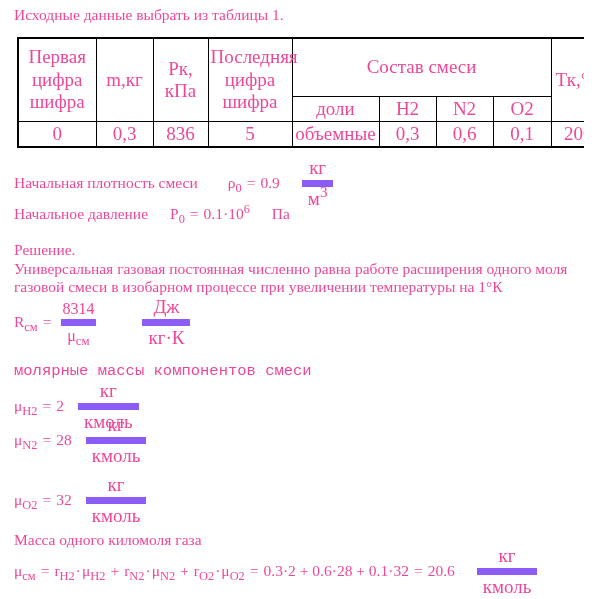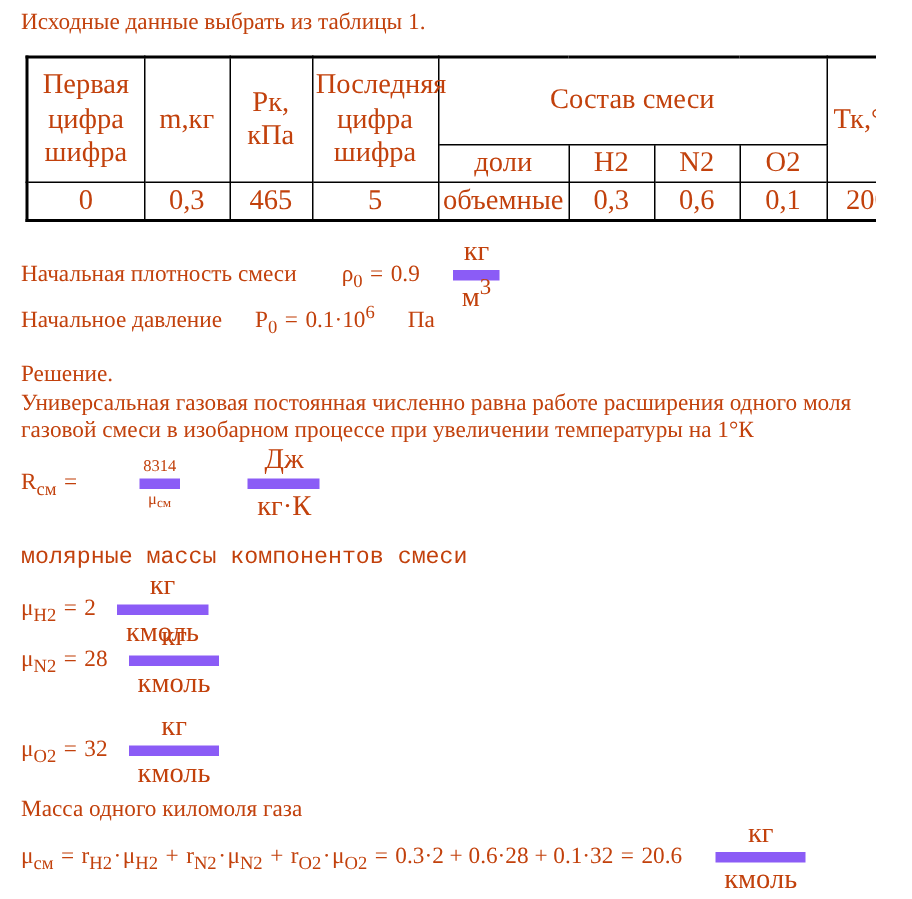--- a/index.html
+++ b/index.html
@@ -1,21 +1,21 @@
 <!DOCTYPE html>
 <html><head>
 <meta charset="utf-8">
 <style>
   * { margin:0; padding:0; box-sizing:border-box; }
   html,body { background:#ffffff; }
   .page {
     position:relative;
     width:584px; height:599px;
     background:#ffffff;
-    color:#c2410c;
+    color:#ec4899;
     font-family:"Liberation Serif", serif;
     font-size:15.5px;
     overflow:hidden;
   }
   .abs { position:absolute; }
   .textline { white-space:nowrap; }
 
   
   table.data {
     border-collapse:collapse;
@@ -34,21 +34,21 @@
   tr.r1 th { height:58px; }
   tr.r2 th { height:21px; }
   tr.r3 td { height:20px; }
 
   
   .formula { display:flex; align-items:center; white-space:nowrap; }
   .ssub { font-size:0.8em; position:relative; top:0.33em; }
   .ssup { font-size:0.8em; position:relative; top:-0.5em; }
   .op  { margin:0 5px; }
   .dot { margin:0 1px; }
-  .frac { display:inline-flex; flex-direction:column; align-items:center; line-height:1.12; font-size:11px;margin-left:33px; }
+  .frac { display:inline-flex; flex-direction:column; align-items:center; line-height:1.12; font-size:16px; }
   .frac.unit { font-size:19px; }
   .frac .num { padding:0 6px 1px; }
   .frac .den { border-top:7px solid #8b5cf6; padding:1px 6px 0; }
   .gap-lg { margin-left:30px; }
   .gap-md { margin-left:22px; }
   .gap-sm { margin-left:14px; }
   .gap-unit { margin-left:42px; }
 </style>
 </head>
 <body>
@@ -80,21 +80,21 @@
     </tr>
     <tr class="r2">
       <th>доли</th>
       <th>H2</th>
       <th>N2</th>
       <th>O2</th>
     </tr>
     <tr class="r3">
       <td>0</td>
       <td>0,3</td>
-      <td>465</td>
+      <td>836</td>
       <td>5</td>
       <td>объемные</td>
       <td>0,3</td>
       <td>0,6</td>
       <td>0,1</td>
       <td>200</td>
     </tr>
   </tbody>
     </table>
 

